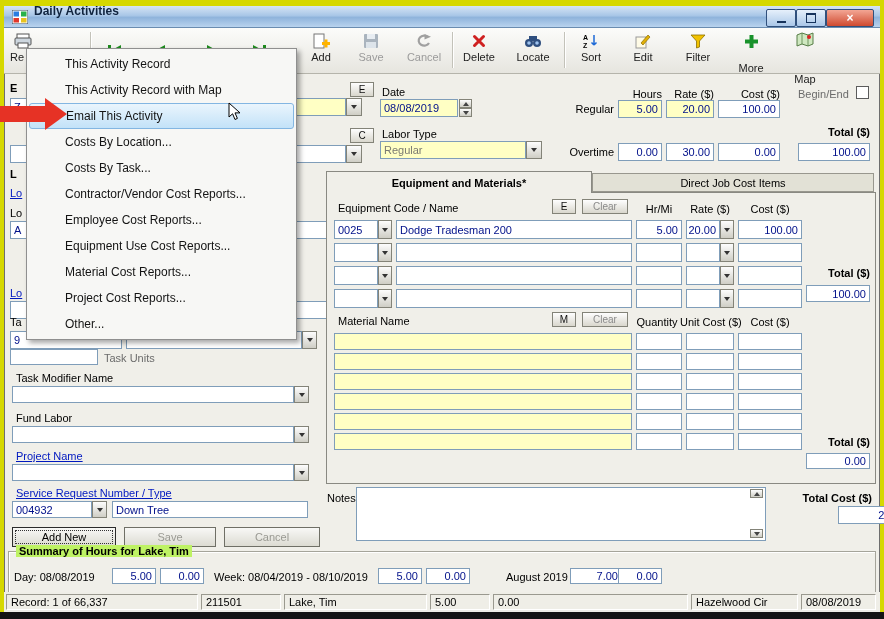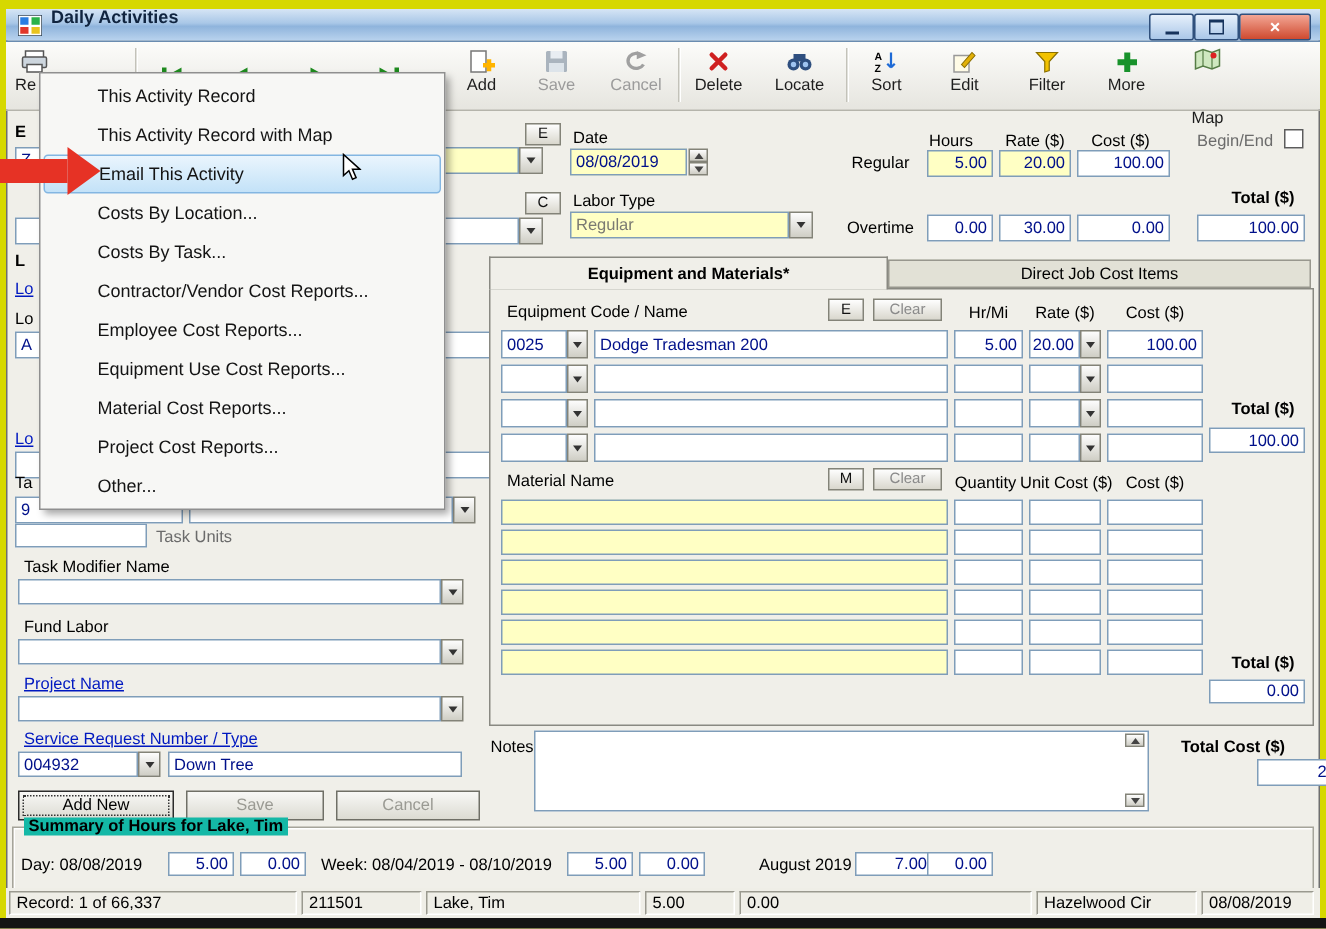--- a/index.html
+++ b/index.html
@@ -19,21 +19,21 @@
   .tbtn.nav{justify-content:center;padding-top:0;}
   .ticon{height:18px;display:flex;align-items:center;justify-content:center;}
   .tlabel{font-size:11px;color:#1d1d1d;margin-top:1px;white-space:nowrap;}
   .tbtn.dis .tlabel{color:#9b9b9b;}
   .tsep{position:absolute;top:32px;width:1px;height:36px;background:#c3c2b9;border-right:1px solid #fff;}
   
   .lbl{position:absolute;font-size:11px;color:#000;white-space:nowrap;box-sizing:border-box;}
   .bold{font-weight:bold;}
   .gray{color:#6b6b6b;}
   .link{color:#0018c0;text-decoration:underline;}
-  .right{text-align:center;}
+  .right{text-align:right;}
   .field{position:absolute;background:#fff;border:1px solid #7f9db9;font-size:11px;color:#00108a;display:flex;align-items:center;padding:0 3px;box-sizing:border-box;overflow:hidden;white-space:nowrap;}
   .yellow{background:#ffffc4;}
   .num{justify-content:flex-end;}
   .grayval{color:#7a7a72;}
   .mini{position:absolute;background:linear-gradient(#fefefe,#d9d7cd);border:1px solid #838378;display:flex;align-items:center;justify-content:center;font-size:10px;color:#111;box-sizing:border-box;}
   .mini.dis{color:#8a8a8a;}
   .dd{position:absolute;background:linear-gradient(#fdfdfd,#cfcec5);border:1px solid #838378;box-sizing:border-box;display:flex;align-items:center;justify-content:center;}
   .dd::after{content:"";border-left:3px solid transparent;border-right:3px solid transparent;border-top:4px solid #333;}
   .spin{position:absolute;width:13px;height:9px;background:linear-gradient(#fdfdfd,#cfcec5);border:1px solid #838378;box-sizing:border-box;display:flex;align-items:center;justify-content:center;}
   .spin.up::after{content:"";border-left:3px solid transparent;border-right:3px solid transparent;border-bottom:4px solid #444;}
@@ -43,21 +43,21 @@
   .pbtn.focus{outline:1px dotted #333;outline-offset:-4px;border:1px solid #2b2b2b;}
   .pbtn.dis{color:#9a9a93;}
   
   .panel{position:absolute;left:326px;top:192px;width:548px;height:290px;background:#f0efe9;border:1px solid #898982;}
   .tab{position:absolute;display:flex;align-items:center;justify-content:center;font-size:11px;box-sizing:border-box;}
   .tab.active{left:326px;top:171px;width:266px;height:22px;background:#f0efe9;border:1px solid #898982;border-bottom:none;font-weight:bold;}
   .tab.inactive{left:592px;top:173px;width:282px;height:19px;background:#e2e1d6;border:1px solid #98978e;}
   .hdr{position:absolute;font-size:11px;color:#000;text-align:center;white-space:nowrap;}
   
   .gbox{position:absolute;border:1px solid #a5a49a;box-shadow:inset 1px 1px 0 #fff;}
-  .gtitle{position:absolute;font-size:11px;font-weight:bold;background:#14b8a6;padding:0 3px;white-space:nowrap;}
+  .gtitle{position:absolute;font-size:11px;font-weight:bold;background:#bef264;padding:0 3px;white-space:nowrap;}
   
   .statusbar{left:4px;top:592px;width:876px;height:20px;background:#efeee7;}
   .scell{position:absolute;top:594px;height:16px;border:1px solid;border-color:#9a998f #fff #fff #9a998f;font-size:11px;color:#000;display:flex;align-items:center;padding:0 4px;box-sizing:border-box;overflow:hidden;white-space:nowrap;}
   
   .menu{position:absolute;left:26px;top:48px;width:271px;background:#f7f7f5;border:1px solid #8f8f8f;box-shadow:3px 3px 5px rgba(0,0,0,.35);padding:2px;z-index:50;box-sizing:border-box;}
   .mitem{height:26px;line-height:26px;padding-left:36px;font-size:12px;color:#141414;white-space:nowrap;box-sizing:border-box;}
   .mitem.hl{background:linear-gradient(#eaf5fd,#c3e2f8);border:1px solid #83b6e2;border-radius:3px;line-height:24px;}
   
   .arrow-body{position:absolute;left:0;top:106px;width:45px;height:16px;background:#e63225;z-index:60;}
   .arrow-head{position:absolute;left:45px;top:98px;width:0;height:0;border-left:22px solid #e63225;border-top:16px solid transparent;border-bottom:16px solid transparent;z-index:60;}
@@ -205,21 +205,21 @@
     <span class="tlabel">Edit</span>
   </div>
   <div class="tbtn" style="left:676px;width:44px;">
     <span class="ticon">
         <svg width="16" height="15">
           <polygon points="1,1 15,1 9.5,7 9.5,13 6.5,14 6.5,7" fill="#f2c200" stroke="#8a7000" stroke-width="0.8"></polygon>
         </svg>
       </span>
     <span class="tlabel">Filter</span>
   </div>
-  <div class="tbtn" style="left:730px;width:42px;">
+  <div class="tbtn" style="left:730px;width:42px;justify-content:space-between;">
     <span class="ticon">
         <svg width="15" height="15">
           <rect x="5.5" y="1" width="4" height="13" fill="#18922b"></rect>
           <rect x="1" y="5.5" width="13" height="4" fill="#18922b"></rect>
         </svg>
       </span>
     <span class="tlabel">More</span>
   </div>
   <div class="tbtn" style="left:782px;width:46px;gap:25px;">
     <span class="ticon">

